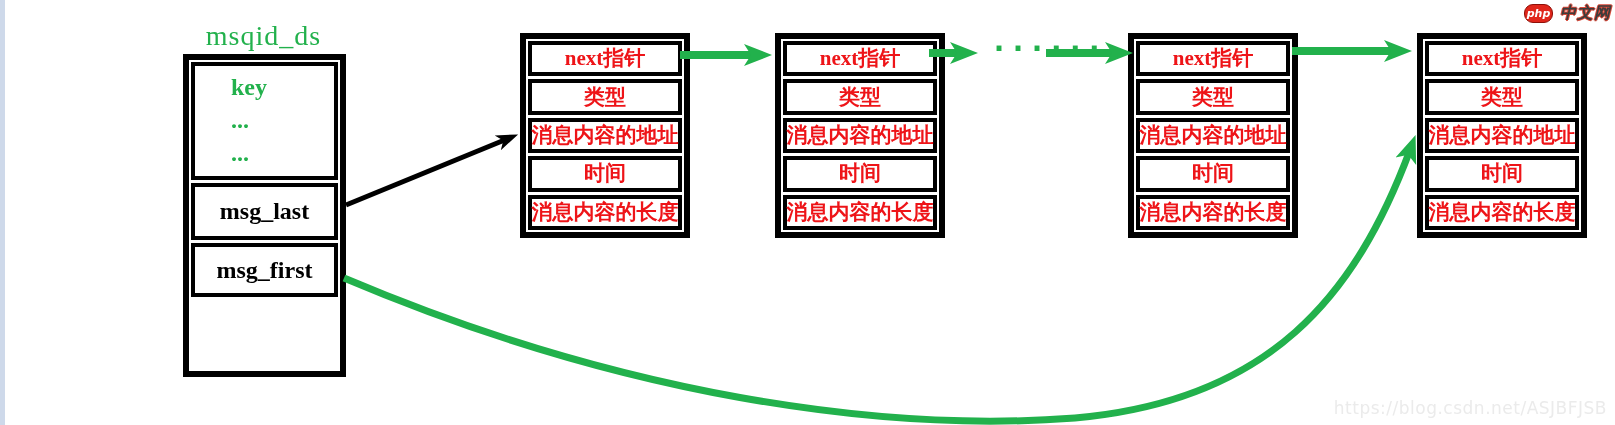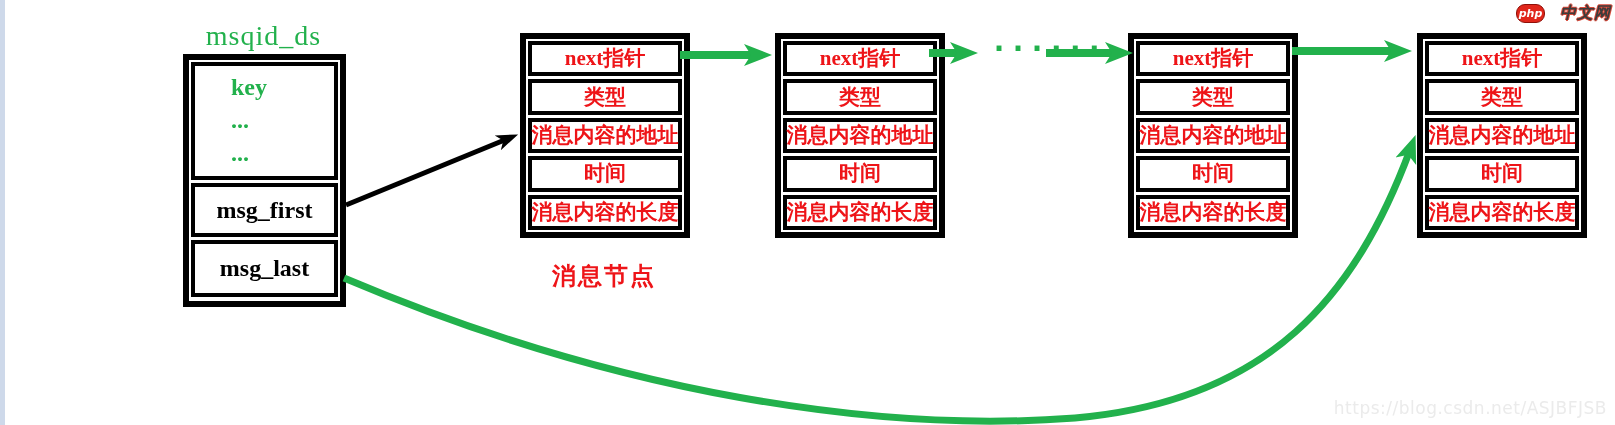--- a/index.html
+++ b/index.html
@@ -19,21 +19,21 @@
   
   .struct-title{
     position:absolute;left:181px;top:20px;width:165px;text-align:center;
     color:var(--green);font-weight:normal;font-size:28px;letter-spacing:1px;
   }
   .msg-perm{
     position:absolute;left:24px;top:99px;
     color:var(--green);font-weight:bold;font-size:30px;letter-spacing:1px;
   }
   .struct-box{
-    position:absolute;left:183px;top:54px;width:163px;height:253px;
+    position:absolute;left:183px;top:54px;width:163px;height:323px;
     box-sizing:border-box;border:6px solid var(--black);background:#fff;
     display:flex;flex-direction:column;padding:2px;gap:3px;
   }
   .scell{
     box-sizing:border-box;border:4px solid var(--black);background:#fff;
     display:flex;align-items:center;justify-content:center;
     font-weight:bold;color:var(--black);font-size:24px;
   }
   .scell.top{
     height:118px;flex-direction:column;align-items:flex-start;justify-content:flex-start;
@@ -64,21 +64,21 @@
   .ellipsis{
     position:absolute;left:990px;top:26px;width:60px;
     color:var(--green);font-weight:bold;font-size:30px;line-height:30px;
     letter-spacing:1px;font-family:"DejaVu Sans Mono", monospace;
   }
 
   
   .arrows{position:absolute;left:0;top:0;width:1615px;height:425px;pointer-events:none;}
 
   
-  .logo{position:absolute;top:3px;right:4px;display:flex;align-items:center;gap:15px;}
+  .logo{position:absolute;top:3px;right:4px;display:flex;align-items:center;gap:7px;}
   .php-badge{
     width:27px;height:17px;background:#E0261B;border-radius:9px;
     border:1px solid #8f1008;
     color:#fff;font:bold italic 11px "DejaVu Sans", sans-serif;
     display:flex;align-items:center;justify-content:center;
   }
   .logo-text{
     font-family:"DejaVu Sans", sans-serif;font-weight:bold;font-size:16px;color:#3c3c3c;
     text-shadow:1px 0 0 #d94a3a,-1px 0 0 #d94a3a,0 1px 0 #d94a3a,0 -1px 0 #d94a3a;
     letter-spacing:1px;
@@ -99,22 +99,22 @@
   <div class="left-strip"></div>
 
   <div class="struct-title">msqid_ds</div>
 
   <div class="struct-box">
     <div class="scell top">
       <div class="ln">key</div>
       <div class="ln">...</div>
       <div class="ln">...</div>
     </div>
+    <div class="scell last">msg_last</div>
     <div class="scell first">msg_first</div>
-    <div class="scell last">msg_last</div>
   </div>
 
   <div id="nodes-layer">
       <div class="node" style="left: 520px;">
       <div class="row">next指针</div>
       <div class="row">类型</div>
       <div class="row">消息内容的地址</div>
       <div class="row">时间</div>
       <div class="row">消息内容的长度</div>
     </div>
@@ -134,21 +134,20 @@
     </div>
       <div class="node" style="left: 1417px;">
       <div class="row">next指针</div>
       <div class="row">类型</div>
       <div class="row">消息内容的地址</div>
       <div class="row">时间</div>
       <div class="row">消息内容的长度</div>
     </div>
     </div>
 
-  <div class="node-caption">消息节点</div>
   <div class="ellipsis">......</div>
 
   <svg class="arrows" viewBox="0 0 1615 425" xmlns="http://www.w3.org/2000/svg">
     <defs>
       <marker id="mg" markerUnits="userSpaceOnUse" markerWidth="30" markerHeight="26" refX="12" refY="13" orient="auto">
         <path d="M0,2 L28,13 L0,24 L7,13 Z" fill="#22B14C"></path>
       </marker>
       <marker id="mb" markerUnits="userSpaceOnUse" markerWidth="24" markerHeight="20" refX="10" refY="10" orient="auto">
         <path d="M0,2 L22,10 L0,18 L6,10 Z" fill="#000000"></path>
       </marker>

